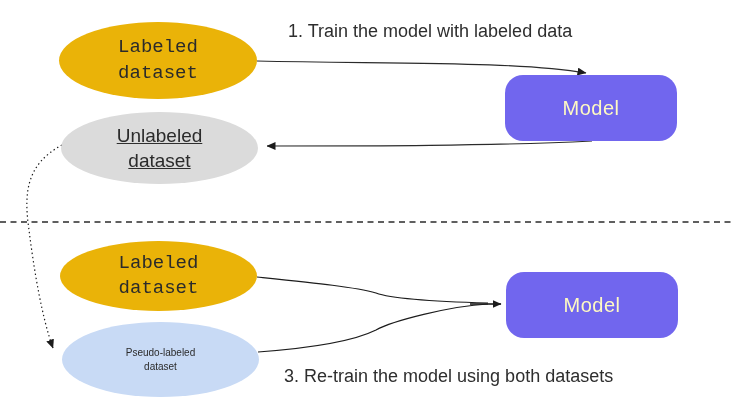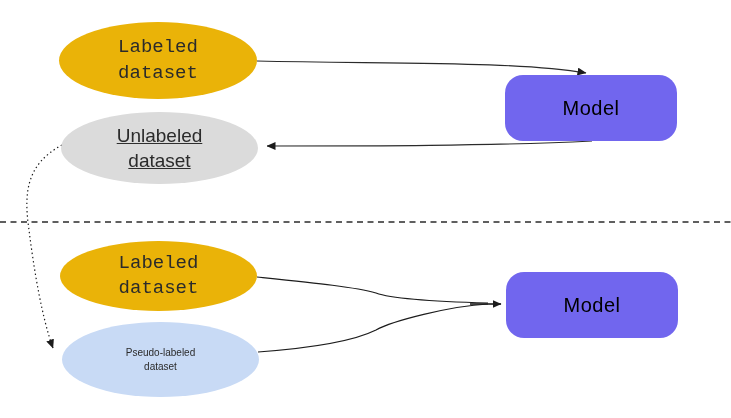--- a/index.html
+++ b/index.html
@@ -36,21 +36,21 @@
     text-align: center;
   }
   .model-box {
     border-radius: 18px;
     display: flex;
     align-items: center;
     justify-content: center;
   }
   .model-label {
     font-size: 20px;
-    color: #000000;
+    color: #fef9c3;
     letter-spacing: 0.5px;
   }
   .step-label {
     font-size: 18px;
     white-space: pre-line;
     color: #2e2e2e;
   }
   .step-label.centered { text-align: center; line-height: 1.33; }
   .arrows-layer {
     position: absolute;
@@ -87,20 +87,21 @@
     <path d="M 257 277 C 315 283, 355 287, 376 293 C 392 299, 450 302, 488 303" fill="none" stroke="#1c1c1c" stroke-width="1.2"></path>
     <path d="M 258 352 C 312 348, 352 342, 376 330 C 392 321, 450 306, 488 304" fill="none" stroke="#1c1c1c" stroke-width="1.2"></path>
     <path d="M 470 304 L 501 304" fill="none" stroke="#1c1c1c" stroke-width="1.6" marker-end="url(#ah)"></path>
   </svg>
 
   <div class="abs ellipse fill-labeled" style="left:59px; top:22px; width:198px; height:77px;">
     <div class="ellipse-label">Labeled
 dataset</div>
   </div>
 
+  <div class="abs step-label" style="left:288px; top:21px;">1. Train the model with labeled data</div>
 
   <div class="abs model-box fill-model" style="left:505px; top:75px; width:172px; height:66px;">
     <div class="model-label">Model</div>
   </div>
 
   <div class="abs ellipse fill-unlabeled" style="left:61px; top:112px; width:197px; height:72px;text-decoration:underline;">
     <div class="ellipse-label">Unlabeled
 dataset</div>
   </div>
 
@@ -112,14 +113,15 @@
 
   <div class="abs ellipse fill-pseudo" style="left:62px; top:322px; width:197px; height:75px;">
     <div class="ellipse-label small">Pseudo-labeled
 dataset</div>
   </div>
 
   <div class="abs model-box fill-model" style="left:506px; top:272px; width:172px; height:66px;">
     <div class="model-label">Model</div>
   </div>
 
+  <div class="abs step-label" style="left:284px; top:366px;">3. Re-train the model using both datasets</div>
 
 </div>
 
 </body></html>

